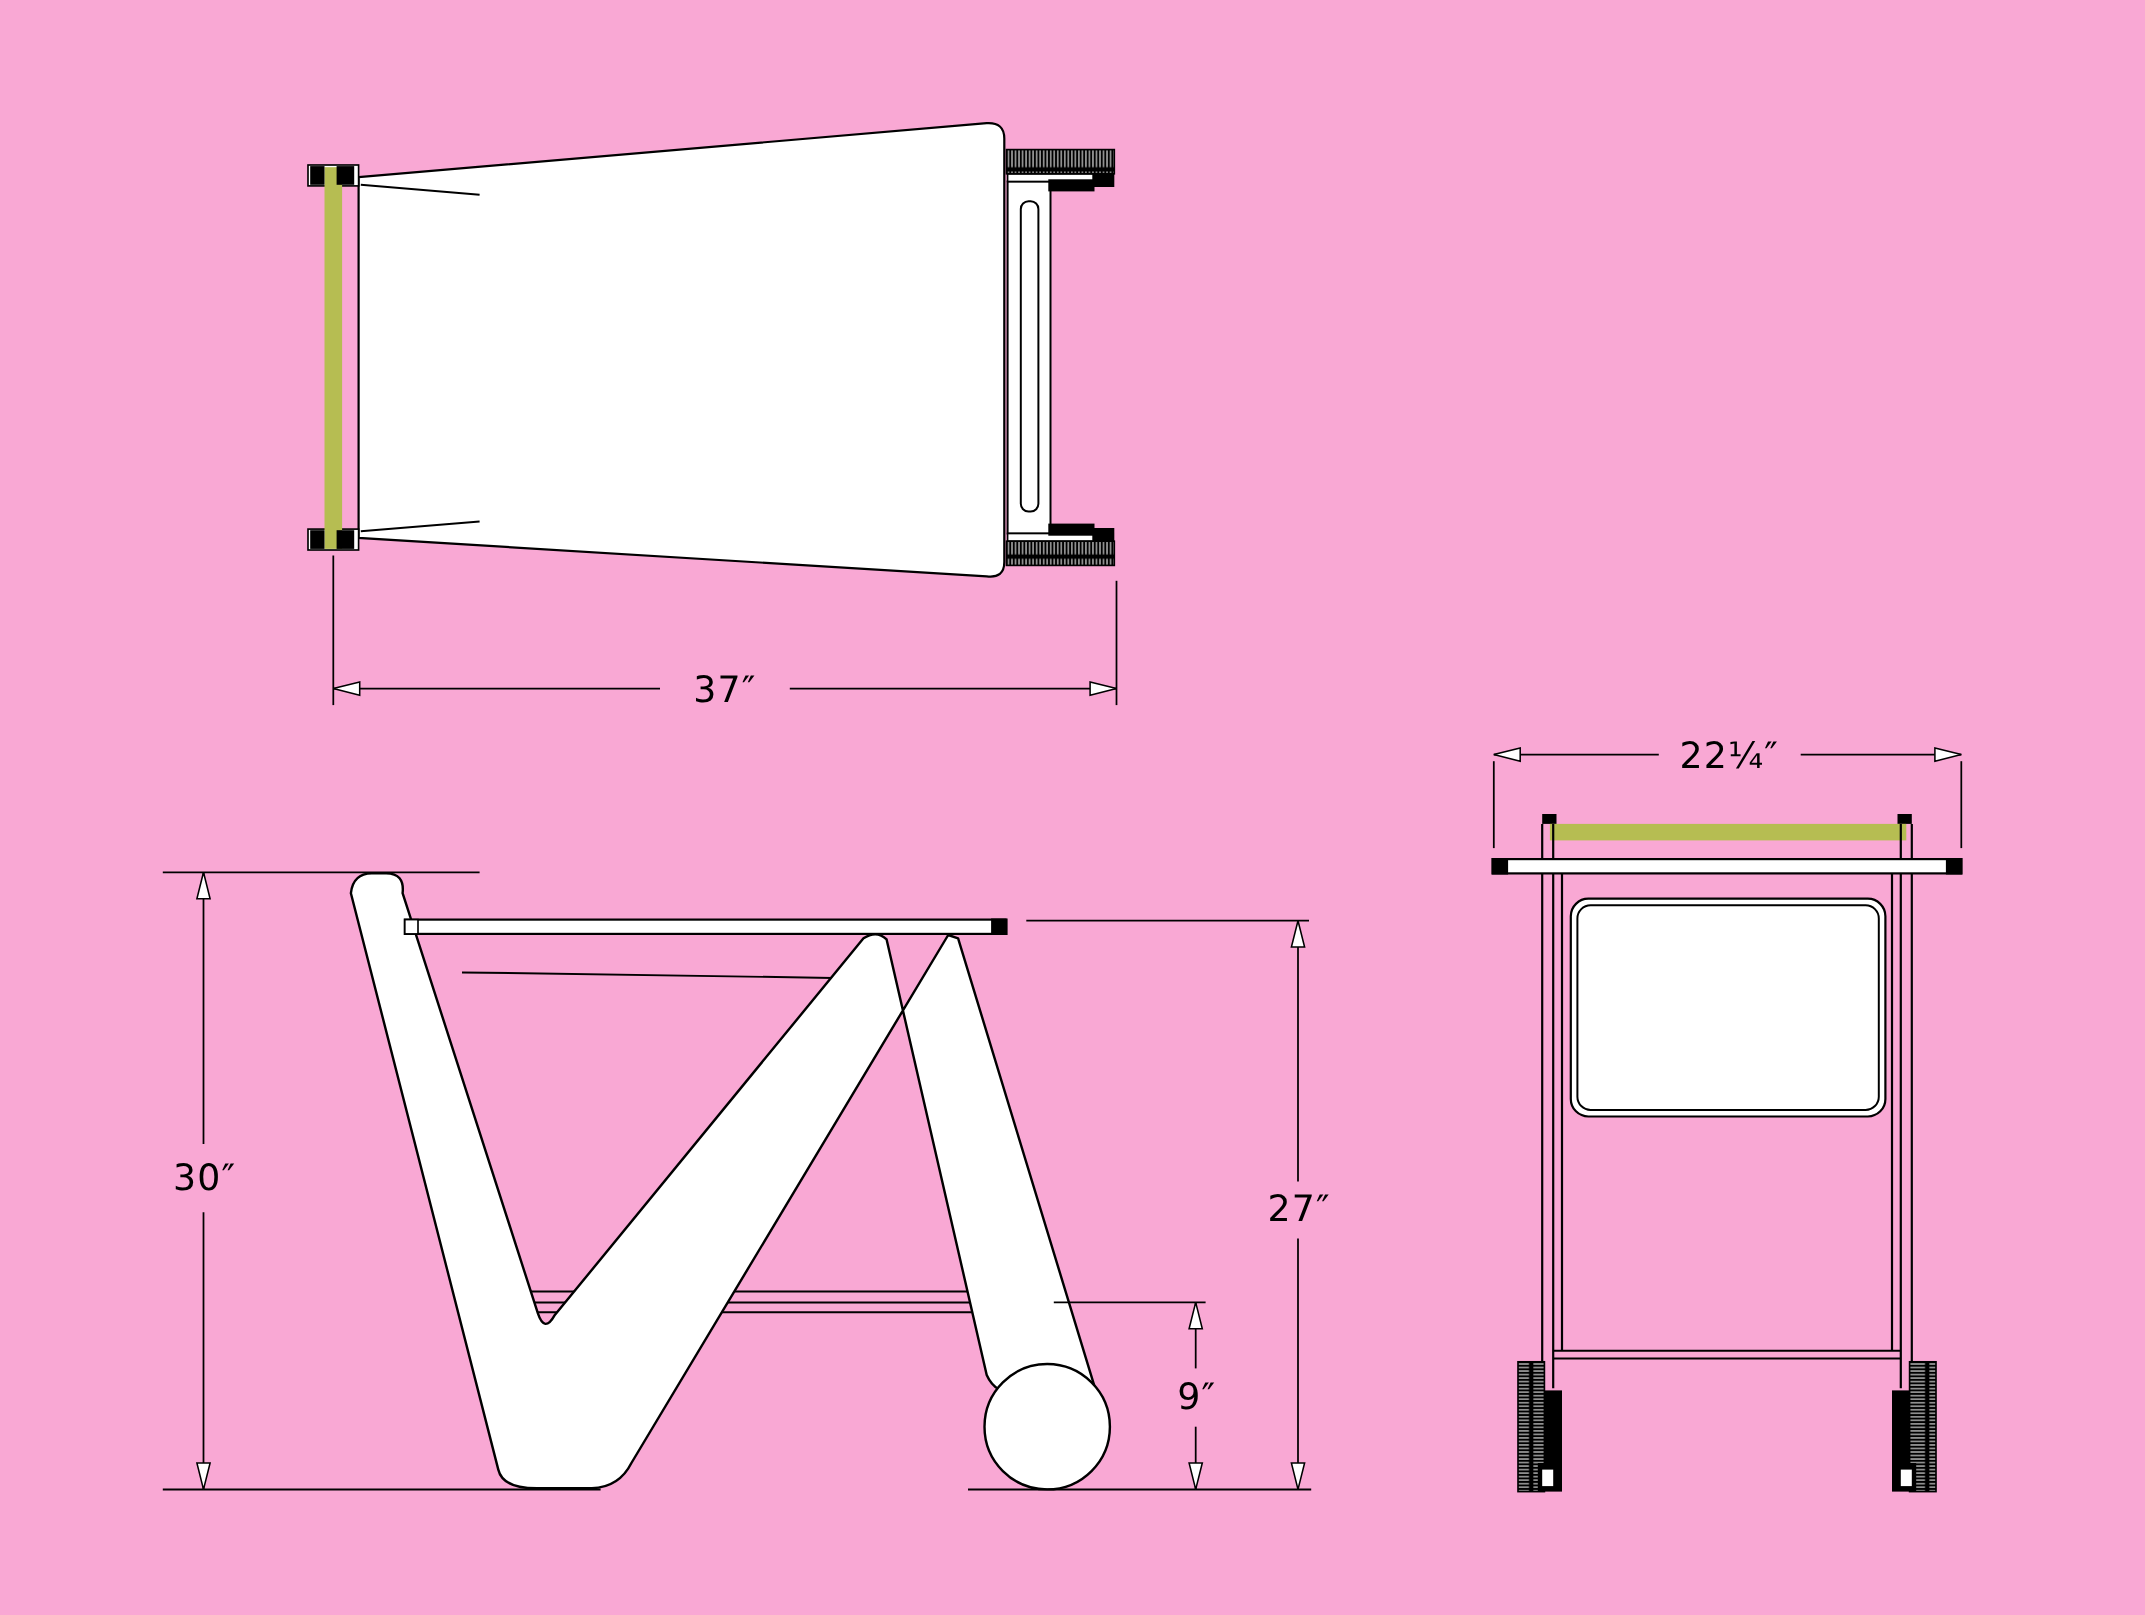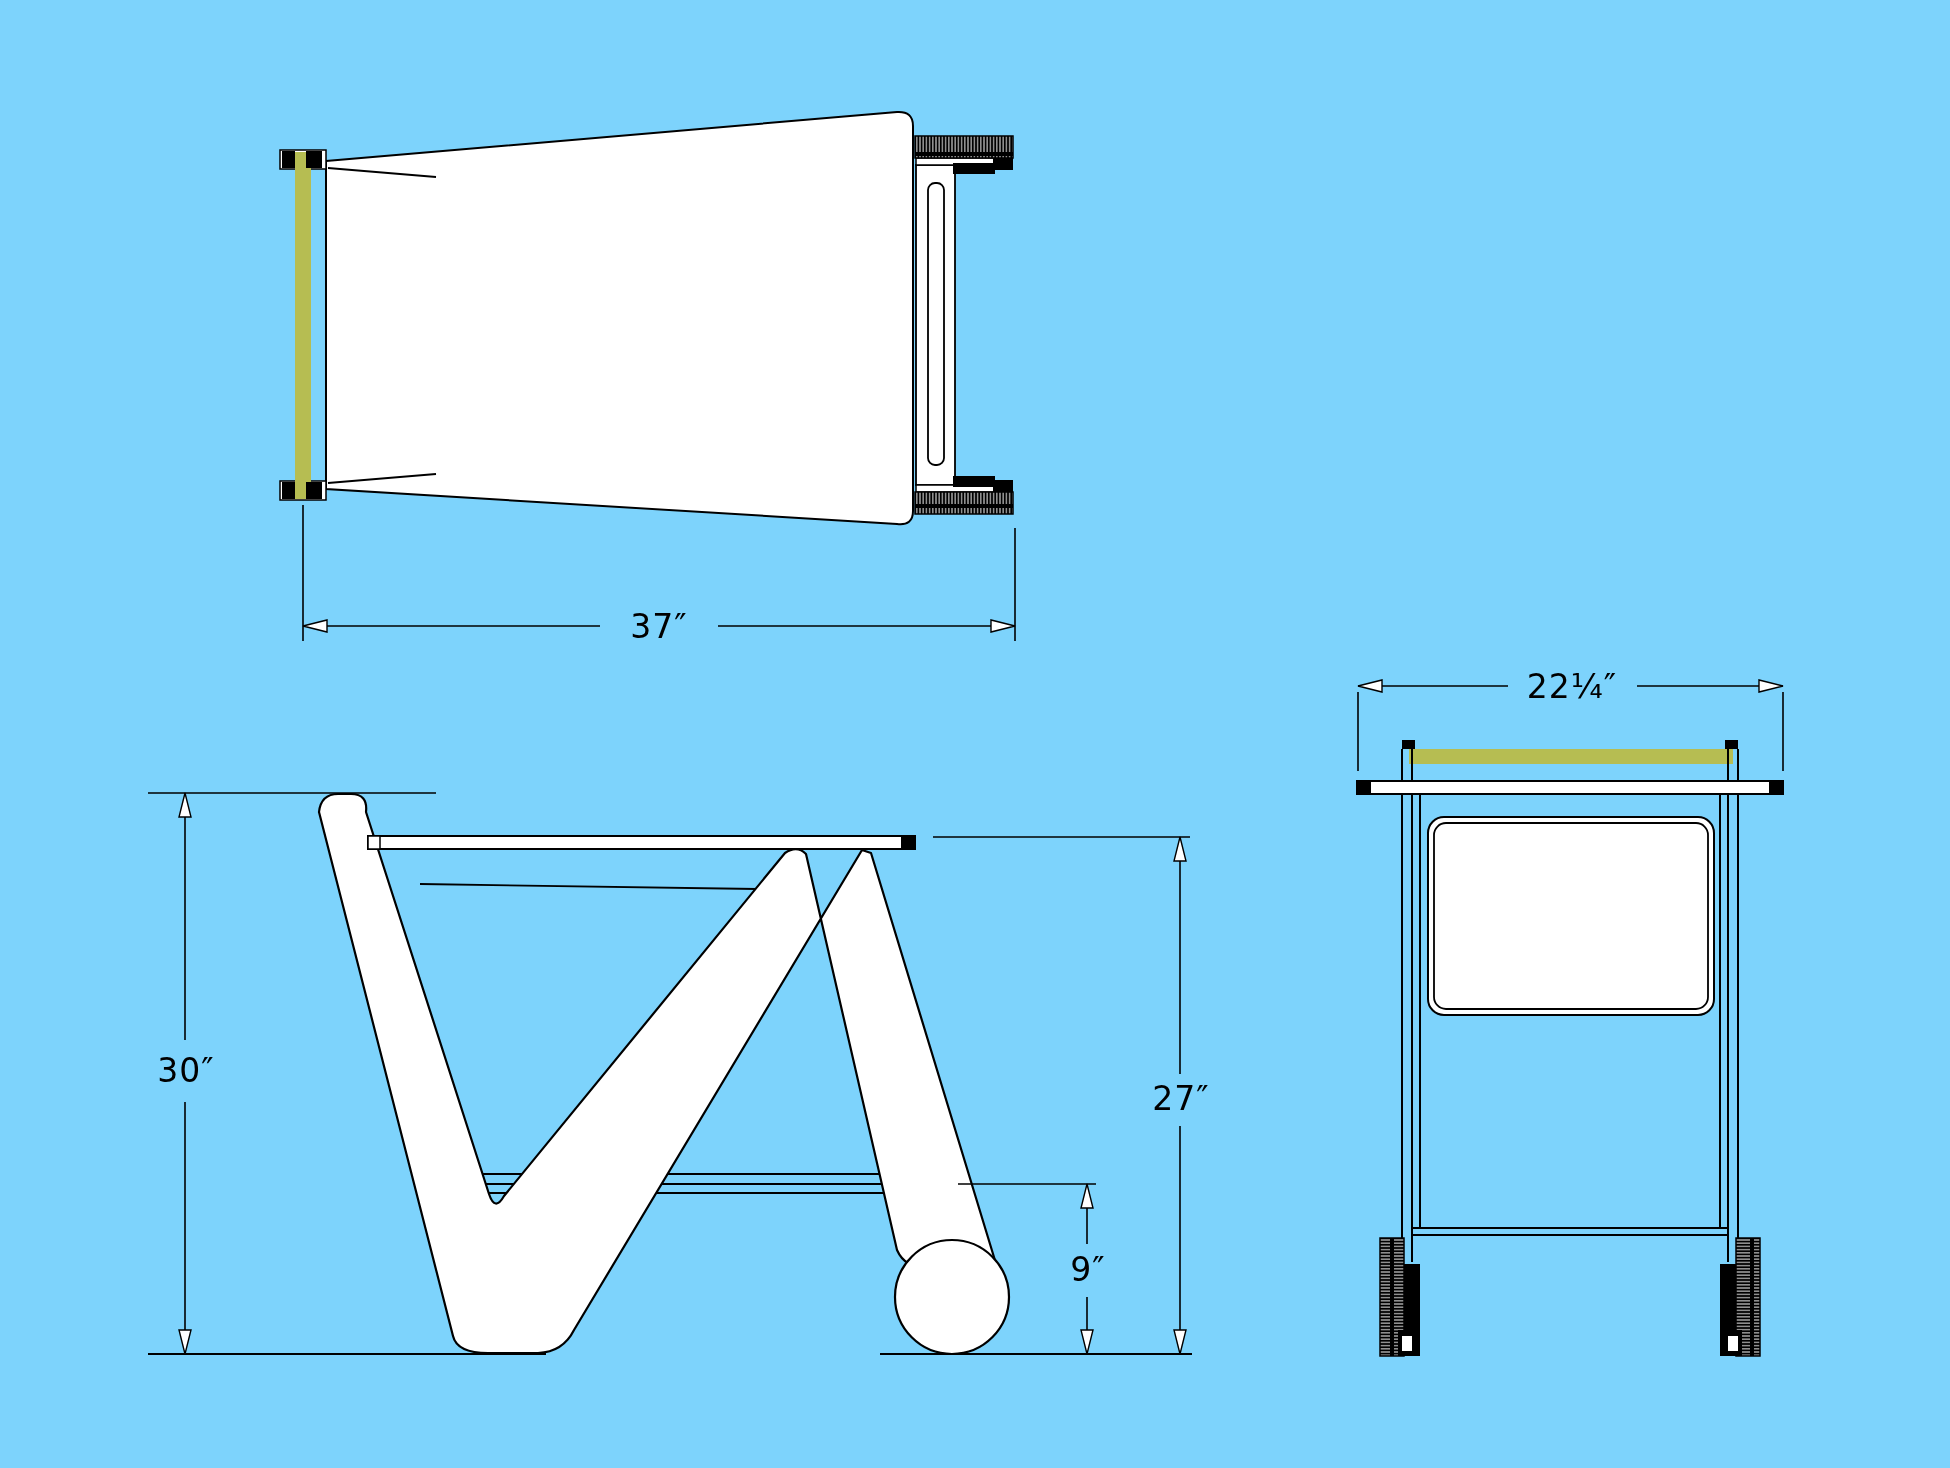--- a/index.html
+++ b/index.html
@@ -1,16 +1,16 @@
 <!DOCTYPE html>
 <html><head>
 <meta charset="utf-8">
 <style>
   html,body{margin:0;padding:0;background:#ffffff;}
-  .sheet{position:relative;width:1950px;height:1468px;background:#7dd3fc;overflow:hidden;
+  .sheet{position:relative;width:1950px;height:1468px;background:#f9a8d4;overflow:hidden;
          font-family:"DejaVu Sans", sans-serif;}
   svg{display:block;}
   text.dim{font-family:"DejaVu Sans", sans-serif;font-size:33px;fill:#000000;letter-spacing:1px;}
 </style>
 </head>
 <body>
 
 <div class="sheet">
 <svg width="1950" height="1468" viewBox="0 0 1950 1468">
   <defs>

